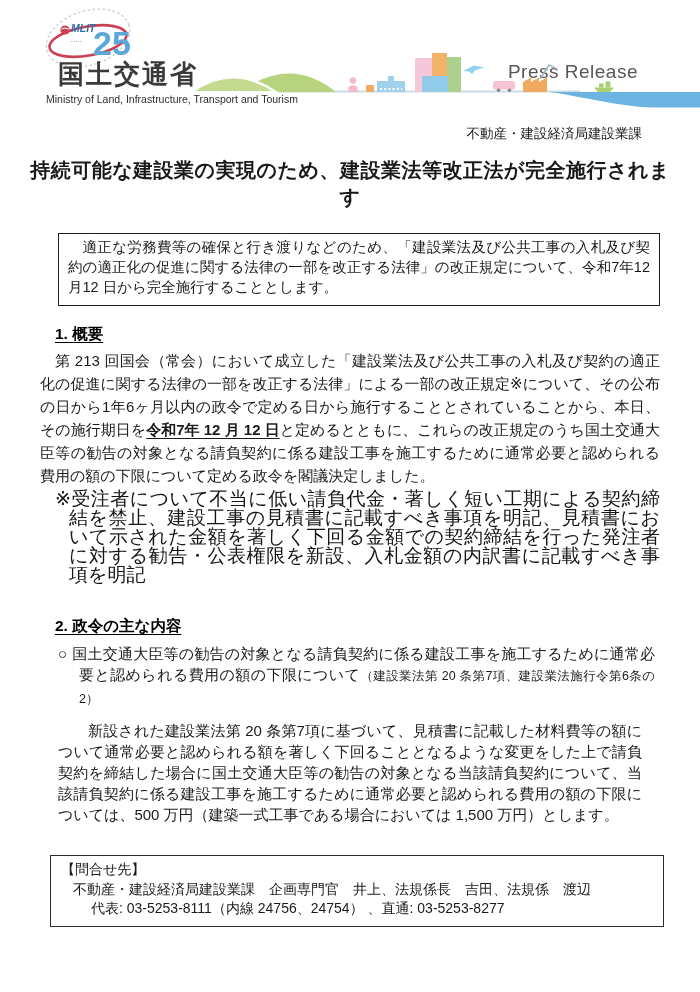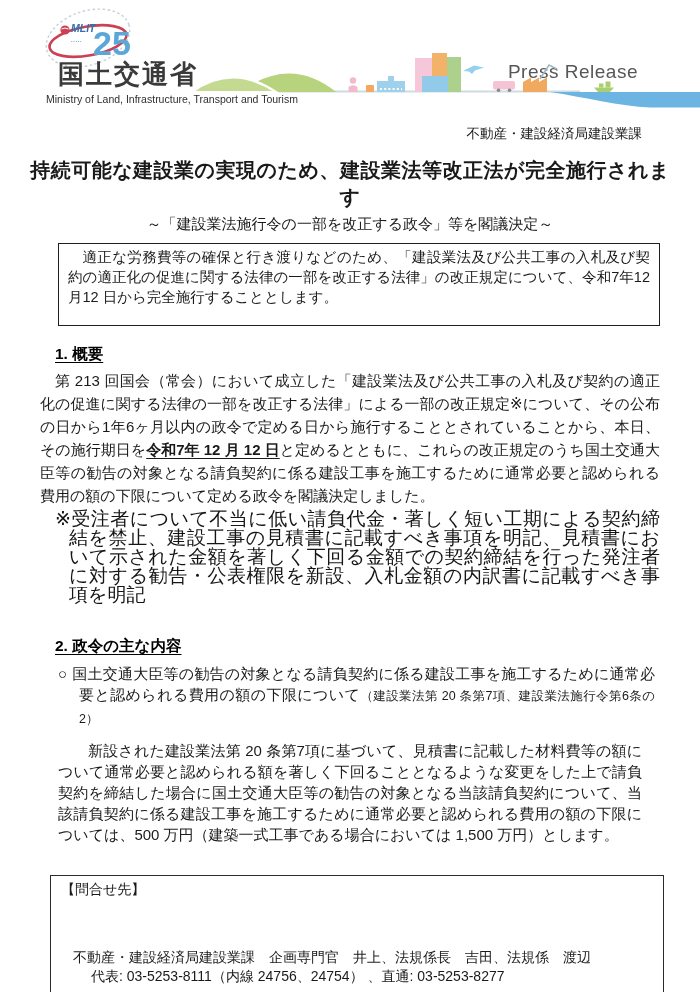--- a/index.html
+++ b/index.html
@@ -12,36 +12,36 @@
   .badge{position:absolute;left:42px;top:8px;width:92px;height:62px;}
   .ministry-ja{position:absolute;left:58px;top:57px;font-size:26px;font-weight:bold;color:#3a3a3a;letter-spacing:2px;}
   .ministry-en{position:absolute;left:46px;top:93px;font-size:10.5px;color:#2f2f2f;}
   .press-release{position:absolute;top:61px;right:62px;font-size:19px;color:#575757;letter-spacing:0.5px;}
   .cityscape{position:absolute;left:188px;top:52px;width:512px;height:64px;}
   
   .meta{text-align:right;margin:6px 58px 0 0;font-size:13.5px;line-height:19px;}
   .doc-title{margin:14px 20px 0;text-align:center;font-size:20px;font-weight:bold;letter-spacing:0.5px;}
   .doc-subtitle{margin-top:4px;text-align:center;font-size:15px;}
   
-  .summary-box{margin:9px 40px 0 58px;border:1.5px solid #1f1f1f;padding:3px 9px 18px;}
+  .summary-box{margin:22px 40px 0 58px;border:1.5px solid #1f1f1f;padding:3px 9px 8px;}
   .summary-box p{margin:0;font-size:14.5px;line-height:20px;text-indent:1em;text-align:justify;}
   
   .sec-heading{margin:18px 0 0 55px;font-size:15.5px;font-weight:bold;color:#000;}
   .sec-heading span{text-decoration:underline;text-underline-offset:3px;}
   .sec2-heading{margin-top:32px;}
   .body-para{margin:4px 40px 0 40px;font-size:15px;line-height:23px;text-indent:1em;text-align:justify;}
   .emph{font-weight:bold;text-decoration:underline;text-underline-offset:3px;}
   .note{margin:2px 40px 0 55px;padding-left:14px;text-indent:-14px;font-size:19px;line-height:19px;text-align:justify;color:#151515;}
   .bullet{margin:6px 45px 0 58px;padding-left:21px;text-indent:-21px;font-size:15px;line-height:21px;text-align:justify;}
   .bullet .marker{margin-right:5px;}
   .bullet .ref{font-size:12.5px;}
   .body-para2{margin:10px 58px 0 58px;font-size:15px;line-height:21px;text-indent:2em;text-align:justify;}
   
   .contact-box{margin:30px 36px 0 50px;border:1.5px solid #2b2b2b;padding:4px 10px 7px;font-size:14px;line-height:19.5px;}
-  .contact-staff{padding-left:12px;margin-top:48px;}
+  .contact-staff{padding-left:12px;}
   .contact-phone{padding-left:30px;}
 </style>
 </head>
 <body>
 
 <div class="page">
 
   <header class="header">
 
     <svg class="badge" viewBox="0 0 92 62">
@@ -113,21 +113,20 @@
         <path d="M411,31.5 h4.5 v4 h-4.5 Z M417.5,29.5 h5 v6 h-5 Z" fill="#a9cf6e"></path>
       </g>
     </svg>
   </header>
 
   <div class="meta">
     <div>不動産・建設経済局建設業課</div>
   </div>
 
   <h1 class="doc-title">持続可能な建設業の実現のため、建設業法等改正法が完全施行されます</h1>
-  <div class="doc-subtitle">～「建設業法施行令の一部を改正する政令」等を閣議決定～</div>
 
   <div class="summary-box">
     <p>適正な労務費等の確保と行き渡りなどのため、「建設業法及び公共工事の入札及び契約の適正化の促進に関する法律の一部を改正する法律」の改正規定について、令和7年12 月12 日から完全施行することとします。</p>
   </div>
 
   <section>
     <h2 class="sec-heading">
       <span>1. 概要</span>
     </h2>
     <p class="body-para"><span>第 213 回国会（常会）において成立した「建設業法及び公共工事の入札及び契約の適正化の促進に関する法律の一部を改正する法律」による一部の改正規定※について、その公布の日から1年6ヶ月以内の政令で定める日から施行することとされていることから、本日、その施行期日を</span><span class="emph">令和7年 12 月 12 日</span><span>と定めるとともに、これらの改正規定のうち国土交通大臣等の勧告の対象となる請負契約に係る建設工事を施工するために通常必要と認められる費用の額の下限について定める政令を閣議決定しました。</span></p>

